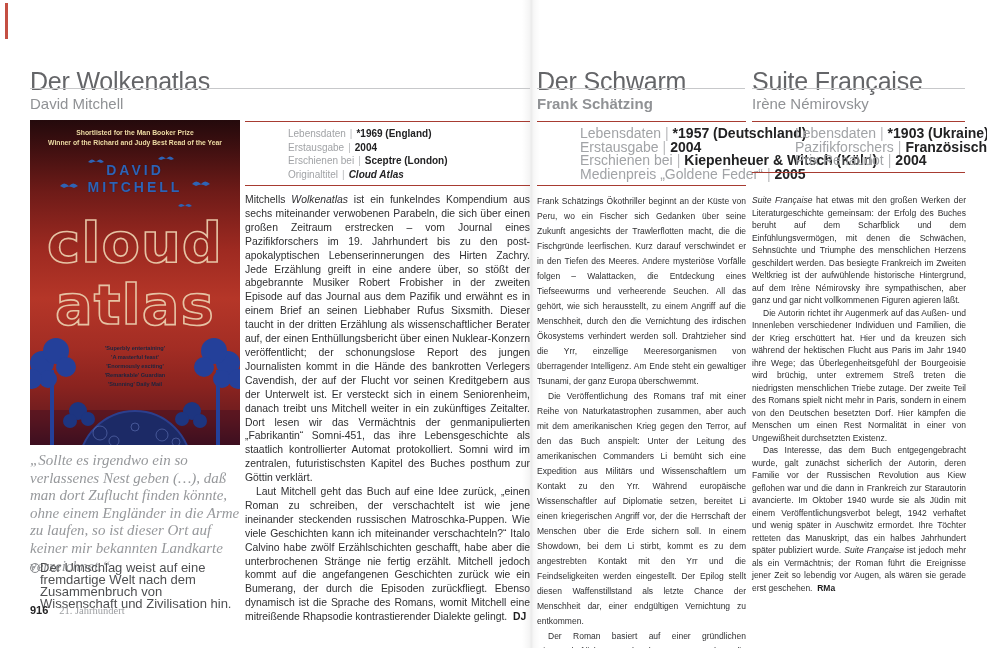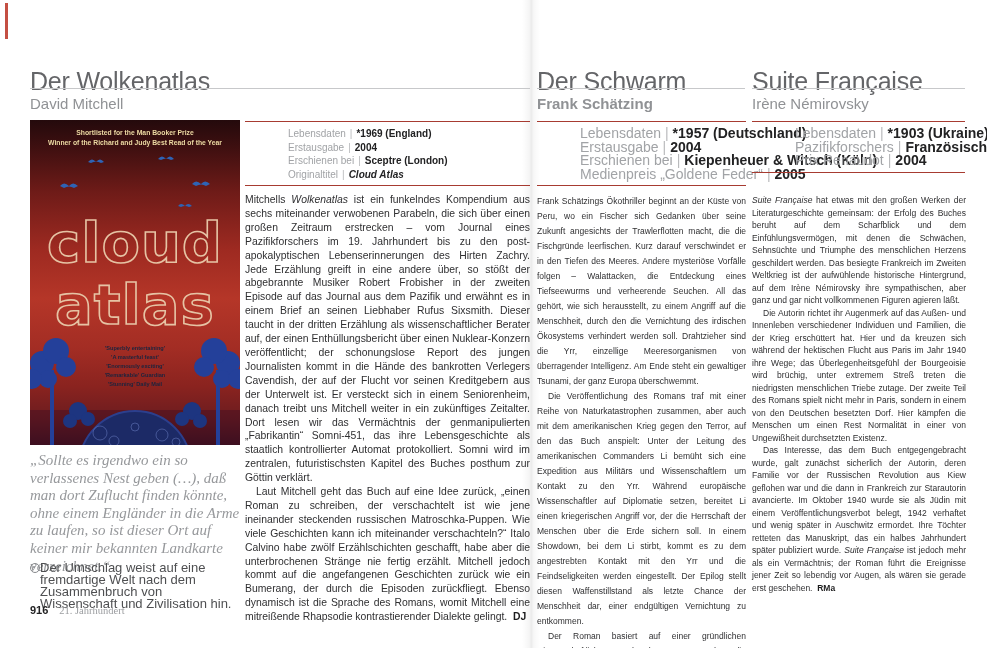--- a/index.html
+++ b/index.html
@@ -74,20 +74,24 @@
       </div>
       <svg class="cover-birds" width="210" height="70" viewBox="0 0 210 70">
         <g fill="#2e63b5">
           <path d="M58 8 q4 -5 8 0 q4 -5 8 0 l-3 1 q-5 -3 -10 0 z"></path>
           <path d="M128 5 q4 -5 8 0 q4 -5 8 0 l-3 1 q-5 -3 -10 0 z"></path>
           <path d="M30 32 q4 -5 9 0 q4 -5 9 0 l-4 2 q-5 -3 -10 0 z"></path>
           <path d="M162 30 q4 -5 9 0 q4 -5 9 0 l-4 2 q-5 -3 -10 0 z"></path>
           <path d="M148 52 q3 -4 7 0 q3 -4 7 0 l-3 1 q-4 -2 -8 0 z"></path>
         </g>
       </svg>
+      <div class="cover-author">
+        <div>DAVID</div>
+        <div>MITCHELL</div>
+      </div>
       <svg class="cover-title" width="210" height="136" viewBox="0 0 210 136">
         <text x="105" y="56" text-anchor="middle" font-family="DejaVu Sans, sans-serif" font-size="56" font-weight="bold" fill="none" stroke="#e6c3a4" stroke-width="1.6" style="letter-spacing:1px;">cloud</text>
         <text x="105" y="118" text-anchor="middle" font-family="DejaVu Sans, sans-serif" font-size="56" font-weight="bold" fill="none" stroke="#e6c3a4" stroke-width="1.6" style="letter-spacing:1px;">atlas</text>
       </svg>
       <div class="cover-blurbs">
           <div>'Superbly entertaining'</div>
           <div>'A masterful feast'</div>
           <div>'Enormously exciting'</div>
           <div>'Remarkable' Guardian</div>
           <div>'Stunning' Daily Mail</div>

